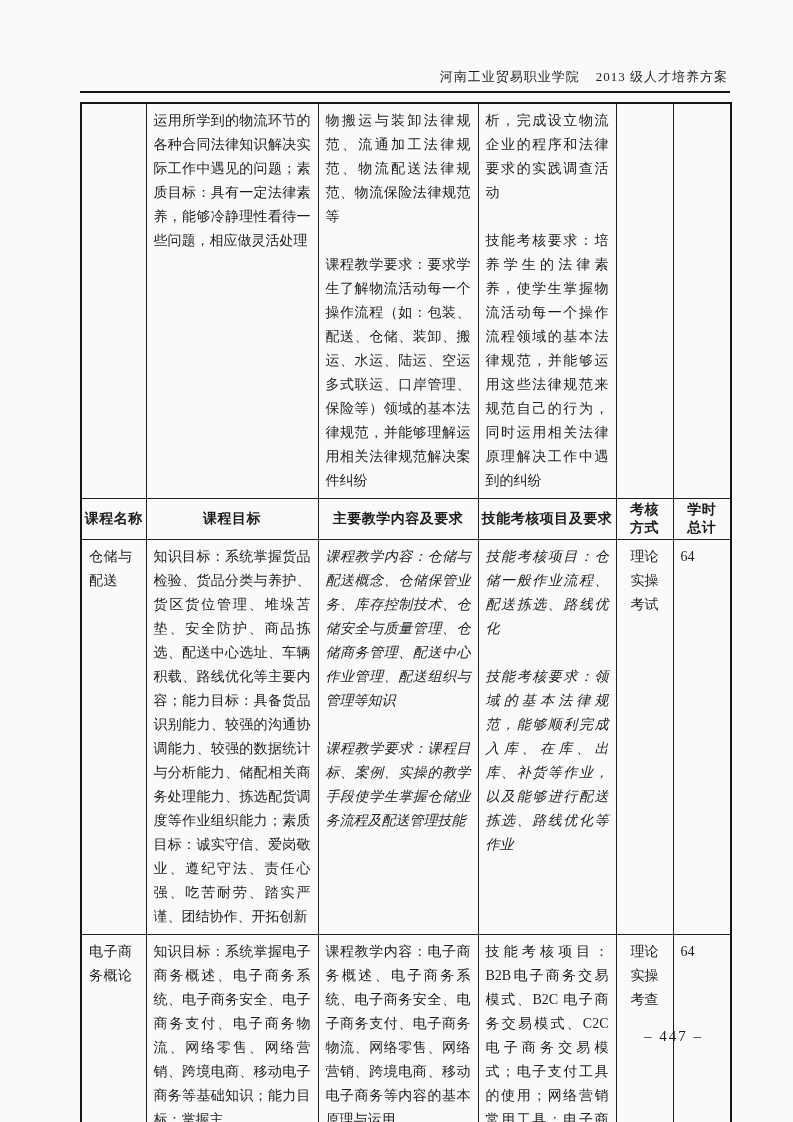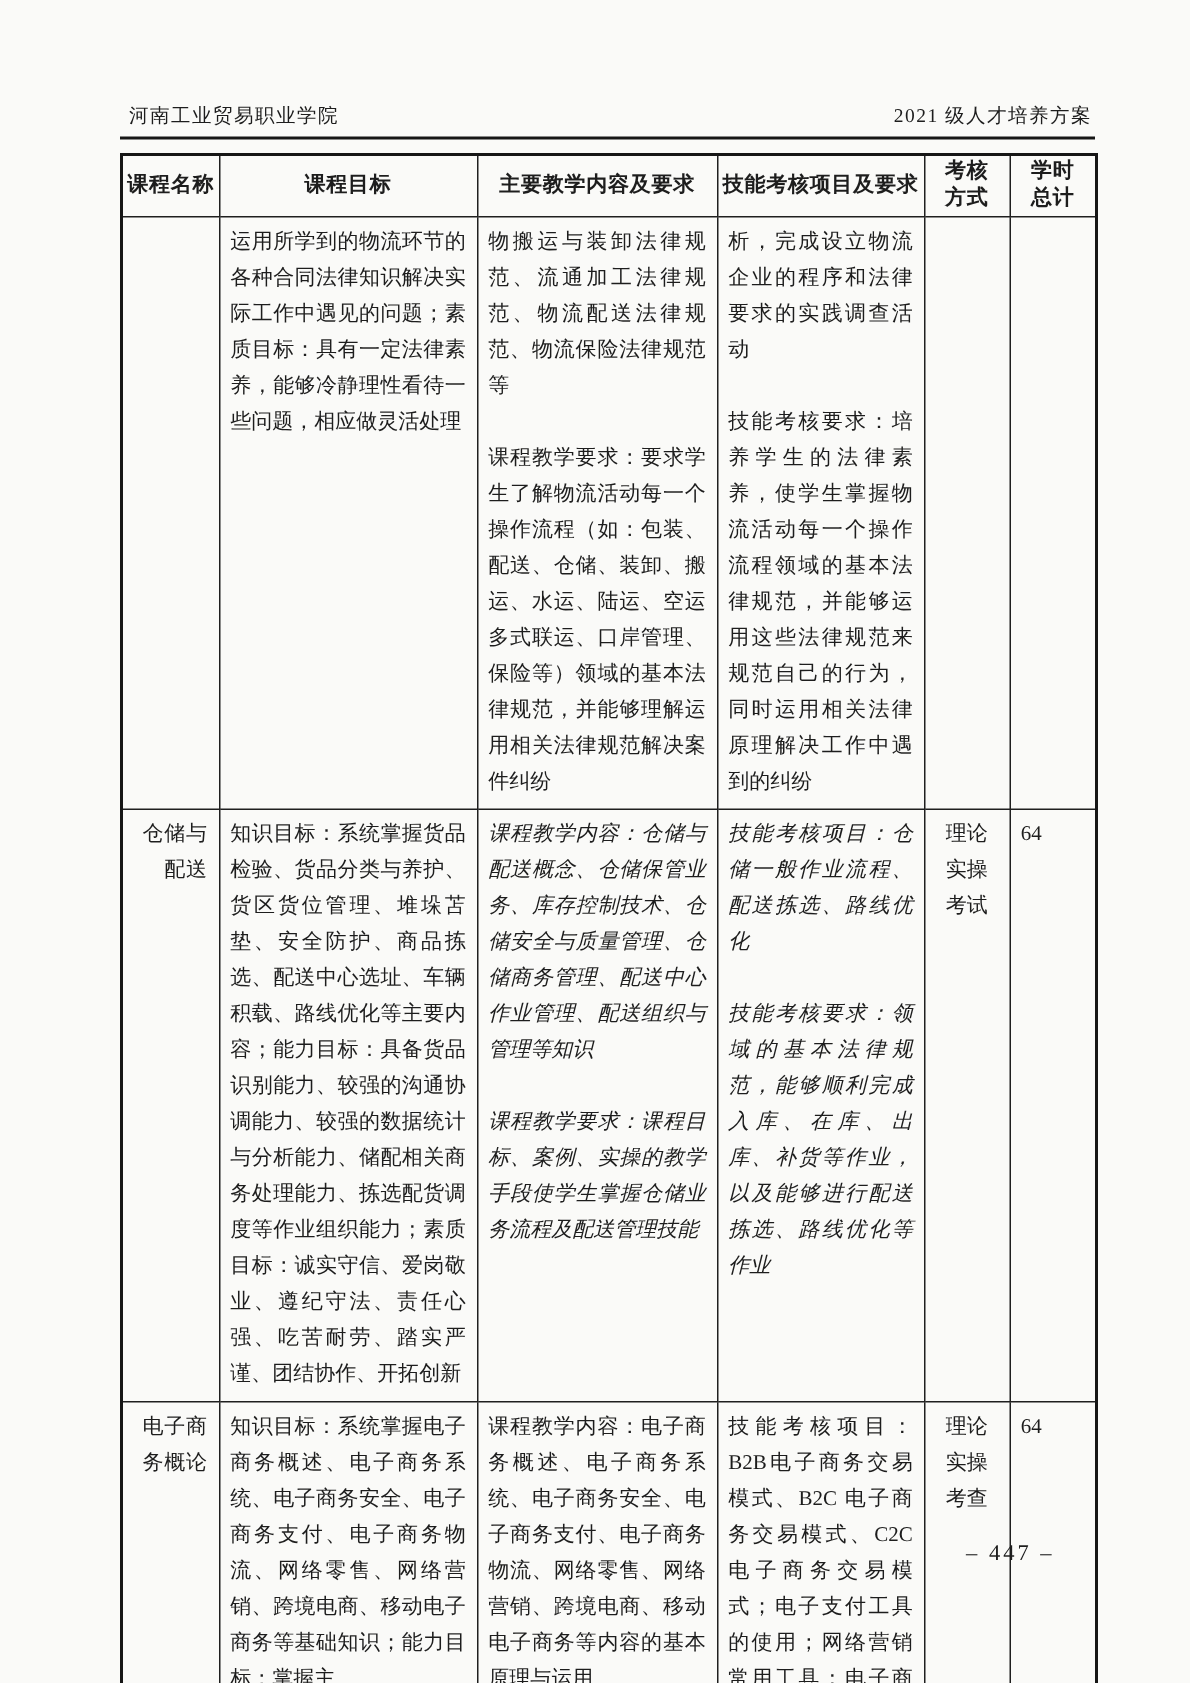--- a/index.html
+++ b/index.html
@@ -14,26 +14,27 @@
     width: 793px; height: 1122px;
     overflow: hidden;
   }
   .content {
     position: absolute;
     left: 80px; top: 64px;
     width: 650px;
   }
   .running-head {
     display: flex;
-    justify-content: space-between;
+    justify-content: flex-end;
     align-items: flex-end;
     font-size: 13px;
     letter-spacing: 1px;
     padding: 0 2px 0 6px;
     height: 22px;
+    gap: 16px;
   }
   .head-rule {
     height: 2px;
     background: #161616;
     margin-top: 5px;
   }
   table.curriculum {
     margin-top: 9px;
     width: 650px;
     border-collapse: collapse;
@@ -69,77 +70,76 @@
     margin-left: 20px;
   }
   td.hours-cell {
     text-align: left;
     vertical-align: middle;
   }
   td.name-cell {
     vertical-align: middle;
     padding: 5px 6px;
     letter-spacing: 0.5px;
-    text-align: right;
   }
   .footer {
     position: absolute;
     right: 90px; top: 1028px;
     font-size: 15px;
     letter-spacing: 2px;
   }
 </style>
 </head>
 <body>
 
 <div class="page">
   <div class="content">
 
     <div class="running-head">
       <span>河南工业贸易职业学院</span>
-      <span>2021 级人才培养方案</span>
+      <span>2013 级人才培养方案</span>
     </div>
     <div class="head-rule"></div>
 
     <table class="curriculum">
       <colgroup>
         <col style="width:65px">
           <col style="width:172px">
           <col style="width:160px">
         <col style="width:138px">
           <col style="width:57px">
           <col style="width:58px">
       </colgroup>
       <tbody>
-          <tr style="height:38px">
-        <th>课程名称</th>
-        <th>课程目标</th>
-        <th>主要教学内容及要求</th>
-        <th>技能考核项目及要求</th>
-        <th>考核
-方式</th>
-        <th>学时
-总计</th>
-      </tr>
-
-      <tr style="height:315px">
+          <tr style="height:315px">
         <td class="name-cell"></td>
         <td class="justify">
           <div class="para">运用所学到的物流环节的各种合同法律知识解决实际工作中遇见的问题；素质目标：具有一定法律素养，能够冷静理性看待一些问题，相应做灵活处理</div>
         </td>
         <td class="justify">
           <div class="para">物搬运与装卸法律规范、流通加工法律规范、物流配送法律规范、物流保险法律规范等</div>
           <div class="para">课程教学要求：要求学生了解物流活动每一个操作流程（如：包装、配送、仓储、装卸、搬运、水运、陆运、空运多式联运、口岸管理、保险等）领域的基本法律规范，并能够理解运用相关法律规范解决案件纠纷</div>
         </td>
         <td class="justify">
           <div class="para">析，完成设立物流企业的程序和法律要求的实践调查活动</div>
           <div class="para">技能考核要求：培养学生的法律素养，使学生掌握物流活动每一个操作流程领域的基本法律规范，并能够运用这些法律规范来规范自己的行为，同时运用相关法律原理解决工作中遇到的纠纷</div>
         </td>
         <td class="method-cell"></td>
         <td class="hours-cell"></td>
+      </tr>
+
+      <tr style="height:38px">
+        <th>课程名称</th>
+        <th>课程目标</th>
+        <th>主要教学内容及要求</th>
+        <th>技能考核项目及要求</th>
+        <th>考核
+方式</th>
+        <th>学时
+总计</th>
       </tr>
 
       <tr style="height:389px">
         <td class="name-cell">仓储与配送</td>
         <td class="justify">
           <div class="para">知识目标：系统掌握货品检验、货品分类与养护、货区货位管理、堆垛苫垫、安全防护、商品拣选、配送中心选址、车辆积载、路线优化等主要内容；能力目标：具备货品识别能力、较强的沟通协调能力、较强的数据统计与分析能力、储配相关商务处理能力、拣选配货调度等作业组织能力；素质目标：诚实守信、爱岗敬业、遵纪守法、责任心强、吃苦耐劳、踏实严谨、团结协作、开拓创新</div>
         </td>
         <td class="justify v-mid">
           <div class="para">课程教学内容：仓储与配送概念、仓储保管业务、库存控制技术、仓储安全与质量管理、仓储商务管理、配送中心作业管理、配送组织与管理等知识</div>
           <div class="para">课程教学要求：课程目标、案例、实操的教学手段使学生掌握仓储业务流程及配送管理技能</div>

